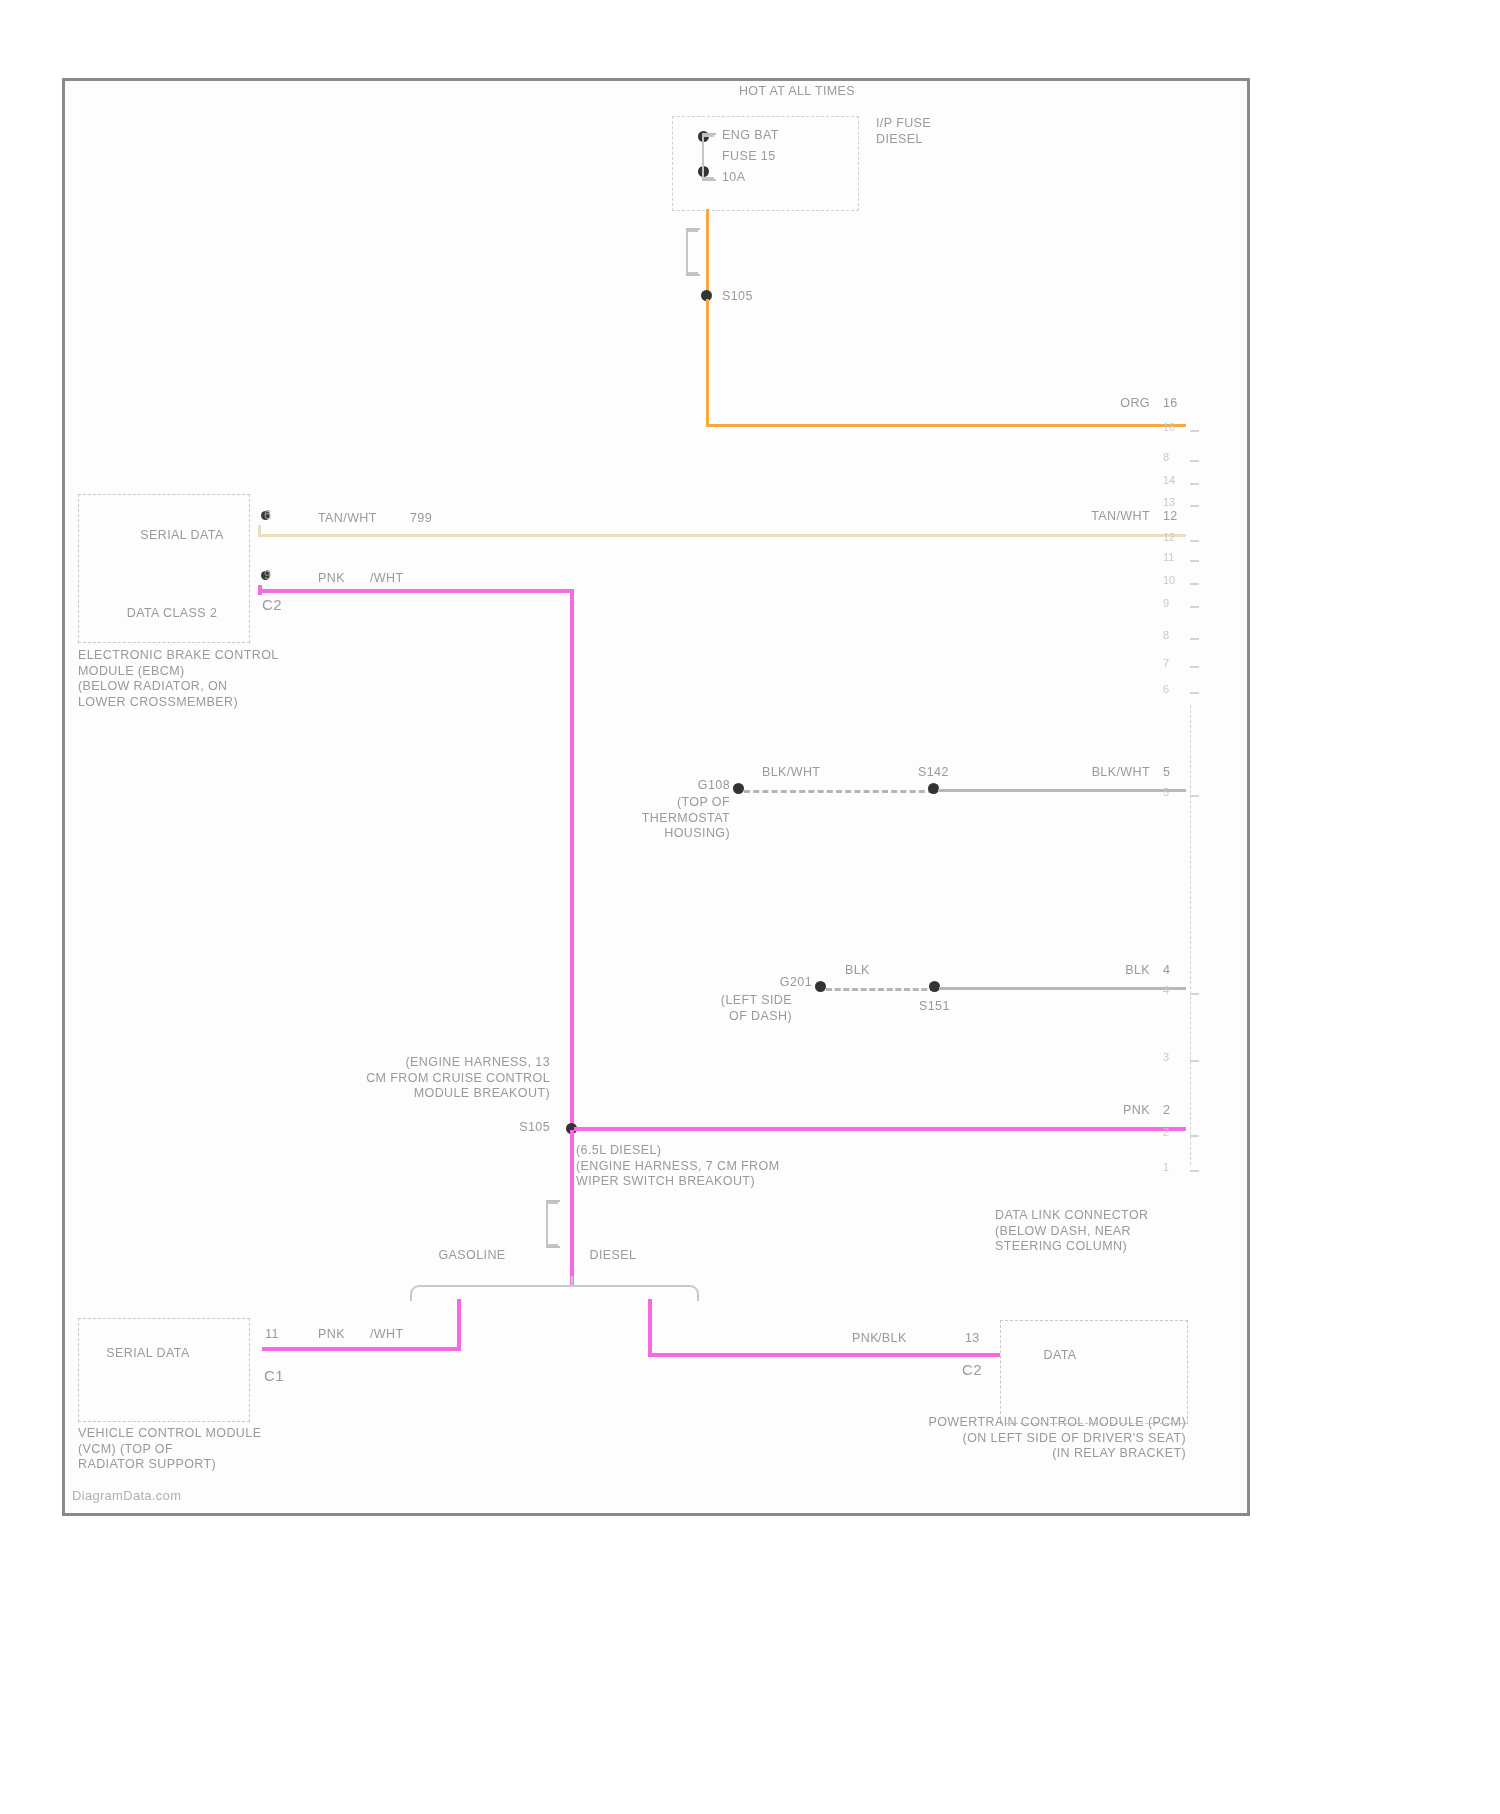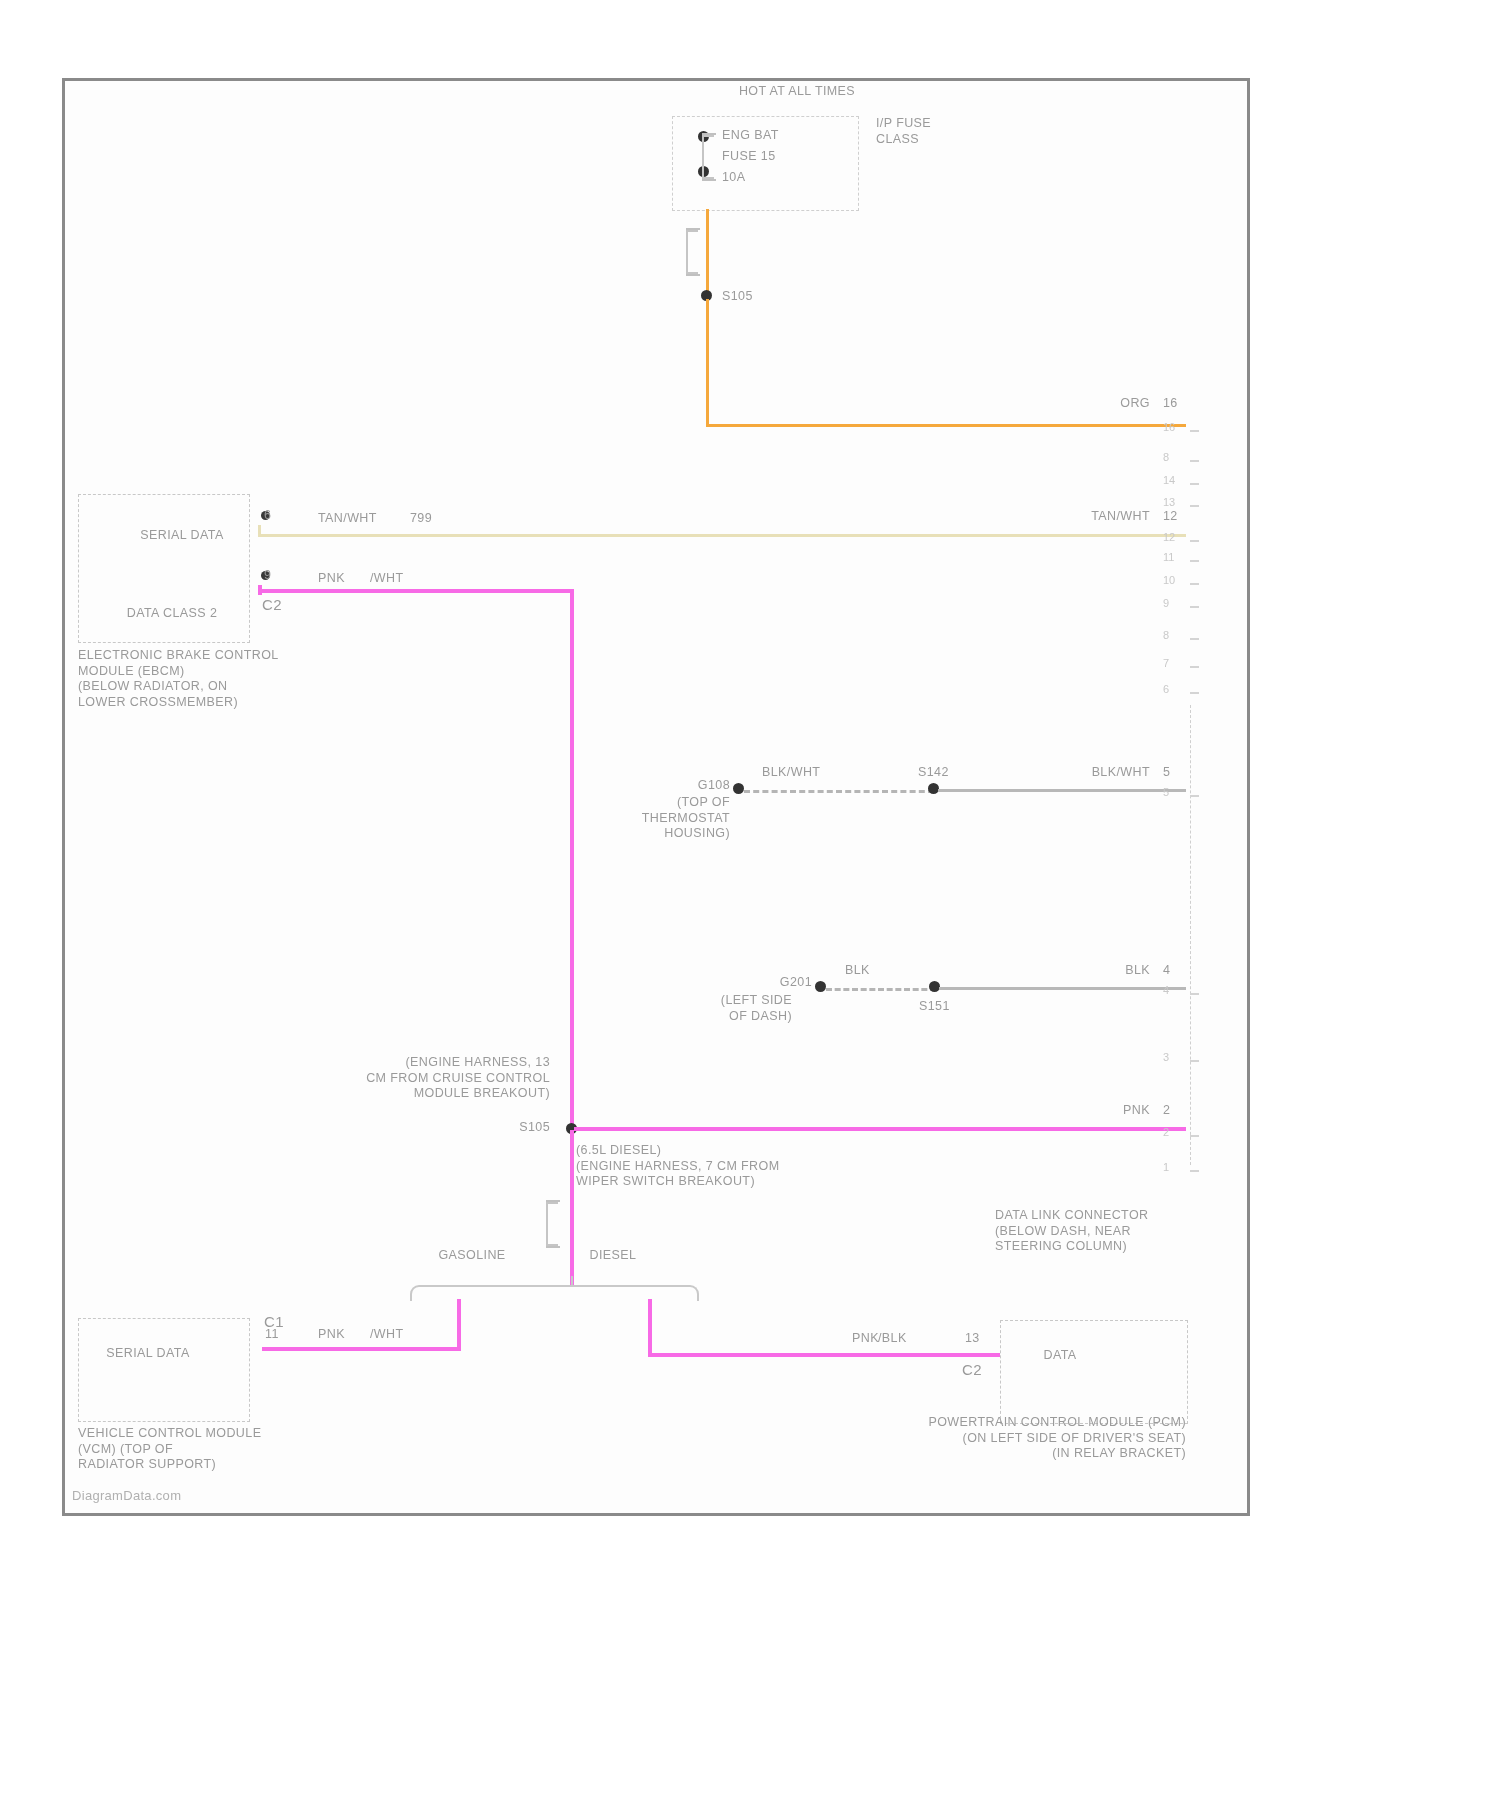--- a/index.html
+++ b/index.html
@@ -117,21 +117,21 @@
   <div class="fusebox" style="left:672px;top:116px;width:185px;height:93px;"></div>
 
   <div class="dot" style="left:698px;top:131px;"></div>
   <div class="dot" style="left:698px;top:166px;"></div>
   <div class="fuse" style="left:702px;top:133px;"></div>
 
   <div class="lbl" style="left:722px;top:128px;text-align:center;">ENG BAT</div>
   <div class="lbl" style="left:722px;top:149px;">FUSE 15</div>
   <div class="lbl" style="left:722px;top:170px;">10A</div>
   <div class="lbl" style="left:876px;top:116px;">I/P FUSE
-CLASS</div>
+DIESEL</div>
 
   <div class="w v orange" style="left:706px;top:209px;height:90px;"></div>
   <div class="fuse" style="left:686px;top:228px;"></div>
 
   <div class="dot" style="left:701px;top:290px;"></div>
   <div class="lbl" style="left:722px;top:289px;">S105</div>
 
   <div class="w v orange" style="left:706px;top:299px;height:127px;"></div>
   <div class="w h orange" style="left:706px;top:424px;width:480px;"></div>
 
@@ -219,21 +219,21 @@
   <div class="w h pnk4" style="left:648px;top:1353px;width:352px;height:4px;"></div>
 
   <div class="modbox" style="left:78px;top:1318px;width:170px;height:102px;"></div>
   <div class="lbl c" style="left:148px;top:1346px;">SERIAL DATA</div>
   <div class="lbl" style="left:78px;top:1426px;">VEHICLE CONTROL MODULE
 (VCM) (TOP OF
 RADIATOR SUPPORT)</div>
   <div class="lbl" style="left:265px;top:1327px;">11</div>
   <div class="lbl" style="left:318px;top:1327px;">PNK</div>
   <div class="lbl" style="left:370px;top:1327px;">/WHT</div>
-  <div class="lbl tiny" style="left:264px;top:1314px;">C1</div>
+  <div class="lbl tiny" style="left:264px;top:1368px;">C1</div>
 
   <div class="modbox" style="left:1000px;top:1320px;width:186px;height:102px;"></div>
   <div class="lbl c" style="left:1060px;top:1348px;">DATA</div>
   <div class="lbl" style="left:852px;top:1331px;">PNK</div>
   <div class="lbl" style="left:878px;top:1331px;text-align:right;">/BLK</div>
   <div class="lbl" style="left:965px;top:1331px;">13</div>
   <div class="lbl tiny" style="left:962px;top:1362px;">C2</div>
   <div class="lbl r" style="left:1186px;top:1415px;">POWERTRAIN CONTROL MODULE (PCM)
 (ON LEFT SIDE OF DRIVER'S SEAT)
 (IN RELAY BRACKET)</div>

